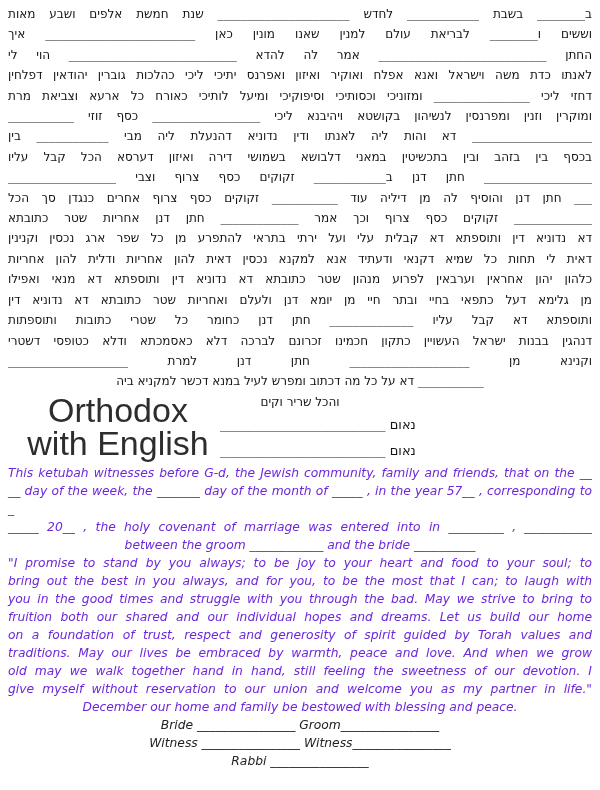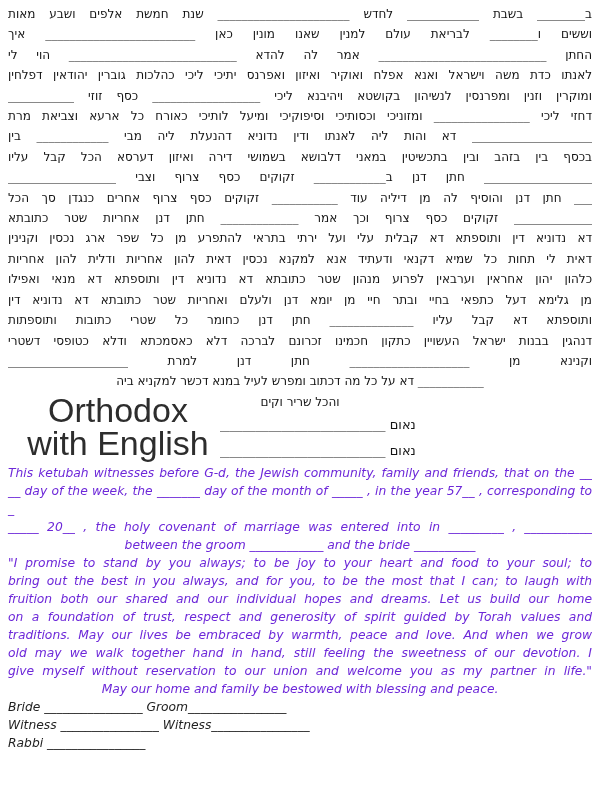--- a/index.html
+++ b/index.html
@@ -32,34 +32,35 @@
   
   .eng-line{
     font-family:"DejaVu Sans","Liberation Sans",sans-serif;font-style:italic;
     font-size:12.3px;line-height:18px;color:#6d28d9;
     text-align:justify;text-align-last:justify;
   }
   .eng-line.center{text-align:center;text-align-last:center;}
   .sig-row{
     font-family:"DejaVu Sans","Liberation Sans",sans-serif;font-style:italic;
     font-size:12.3px;line-height:18px;color:#222222;
+    text-align:center;
   }
 </style>
 </head>
 <body>
 
 <div class="page">
 
   <div>
     <div class="heb-line">ב________ בשבת ____________ לחדש ______________________ שנת חמשת אלפים ושבע מאות</div>
     <div class="heb-line">וששים ו________ לבריאת עולם למנין שאנו מונין כאן _________________________ איך</div>
     <div class="heb-line">החתן ____________________________ אמר לה להדא ____________________________ הוי לי</div>
     <div class="heb-line">לאנתו כדת משה וישראל ואנא אפלח ואוקיר ואיזון ואפרנס יתיכי ליכי כהלכות גוברין יהודאין דפלחין</div>
+    <div class="heb-line">דחזי ליכי ________________ ומזוניכי וכסותיכי וסיפוקיכי ומיעל לותיכי כאורח כל ארעא וצביאת מרת</div>
     <div class="heb-line">ומוקרין וזנין ומפרנסין לנשיהון בקושטא ויהיבנא ליכי __________________ כסף זוזי ___________</div>
-    <div class="heb-line">דחזי ליכי ________________ ומזוניכי וכסותיכי וסיפוקיכי ומיעל לותיכי כאורח כל ארעא וצביאת מרת</div>
     <div class="heb-line">____________________ דא והות ליה לאנתו ודין נדוניא דהנעלת ליה מבי ____________ בין</div>
     <div class="heb-line">בכסף בין בזהב ובין בתכשיטין במאני דלבושא בשמושי דירה ואיזון דערסא הכל קבל עליו</div>
     <div class="heb-line">__________________ חתן דנן ב____________ זקוקים כסף צרוף וצבי __________________</div>
     <div class="heb-line">___ חתן דנן והוסיף לה מן דיליה עוד ___________ זקוקים כסף צרוף אחרים כנגדן סך הכל</div>
     <div class="heb-line">_____________ זקוקים כסף צרוף וכך אמר _____________ חתן דנן אחריות שטר כתובתא</div>
     <div class="heb-line">דא נדוניא דין ותוספתא דא קבלית עלי ועל ירתי בתראי להתפרע מן כל שפר ארג נכסין וקנינין</div>
     <div class="heb-line">דאית לי תחות כל שמיא דקנאי ודעתיד אנא למקנא נכסין דאית להון אחריות ודלית להון אחריות</div>
     <div class="heb-line">כלהון יהון אחראין וערבאין לפרוע מנהון שטר כתובתא דא נדוניא דין ותוספתא דא מנאי ואפילו</div>
     <div class="heb-line">מן גלימא דעל כתפאי בחיי ובתר חיי מן יומא דנן ולעלם ואחריות שטר כתובתא דא נדוניא דין</div>
     <div class="heb-line">ותוספתא דא קבל עליו ______________ חתן דנן כחומר כל שטרי כתובות ותוספתות</div>
@@ -74,26 +75,27 @@
     <div class="witness-line">נאום ____________________________ עד</div>
   </div>
 
   <div>
     <div class="eng-line">This ketubah witnesses before G-d, the Jewish community, family and friends, that on the __</div>
     <div class="eng-line">__ day of the week, the _______ day of the month of _____ , in the year 57__ , corresponding to _</div>
     <div class="eng-line">_____ 20__ , the holy covenant of marriage was entered into in _________ , ___________</div>
     <div class="eng-line center">between the groom ____________ and the bride __________</div>
     <div class="eng-line">"I promise to stand by you always; to be joy to your heart and food to your soul; to</div>
     <div class="eng-line">bring out the best in you always,  and for you, to be the most that I can; to laugh with</div>
+    <div class="eng-line">you in the good times and struggle with you through the bad. May we strive to bring to</div>
     <div class="eng-line">fruition both our shared and our individual hopes and dreams. Let us build our home</div>
     <div class="eng-line">on a foundation of trust, respect and generosity of spirit guided by Torah values and</div>
     <div class="eng-line">traditions. May our lives be embraced by warmth, peace and love. And when we grow</div>
     <div class="eng-line">old may we walk together hand in hand, still feeling the sweetness of our devotion. I</div>
     <div class="eng-line">give myself without reservation to our union and welcome you as my partner in life."</div>
-    <div class="eng-line center">May our home and family be bestowed with blessing and peace.</div>
+    <div class="eng-line center">December our home and family be bestowed with blessing and peace.</div>
     <div class="sig-row">Bride ________________ Groom________________</div>
     <div class="sig-row">Witness ________________ Witness________________</div>
     <div class="sig-row">Rabbi ________________</div>
   </div>
 
   <div class="orthodox-label">
     <div>Orthodox</div>
     <div>with English</div>
   </div>
 

